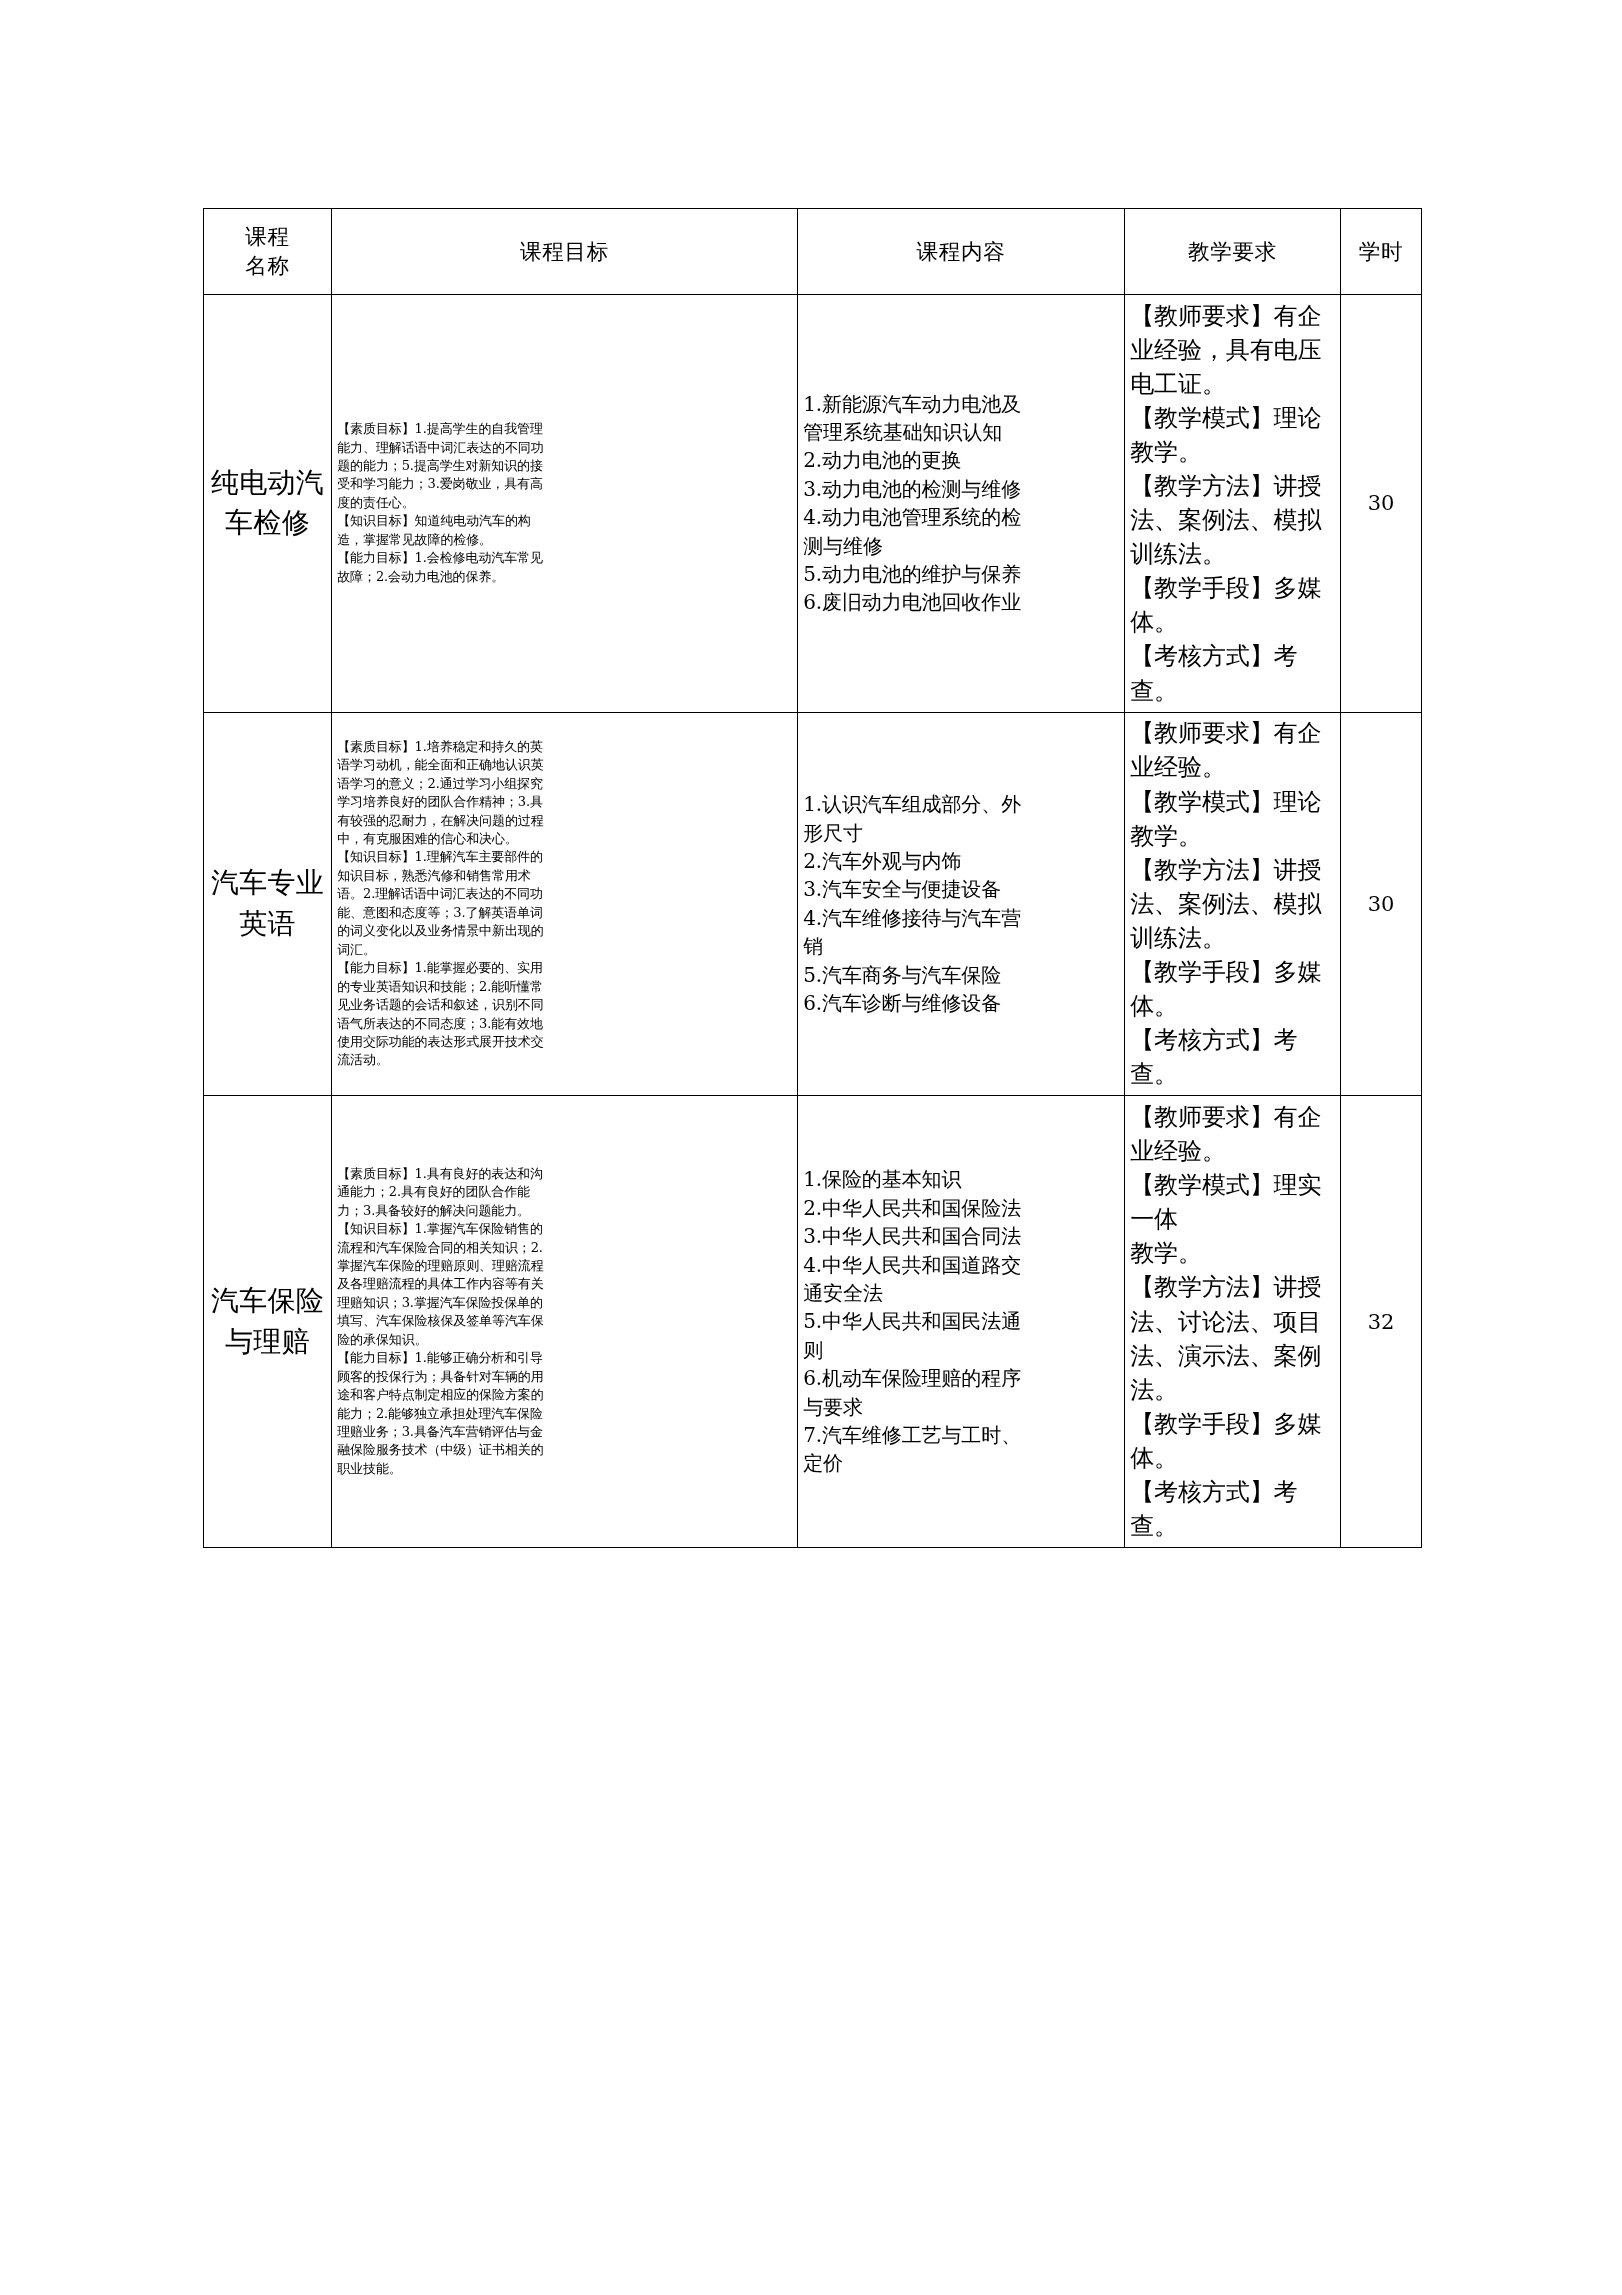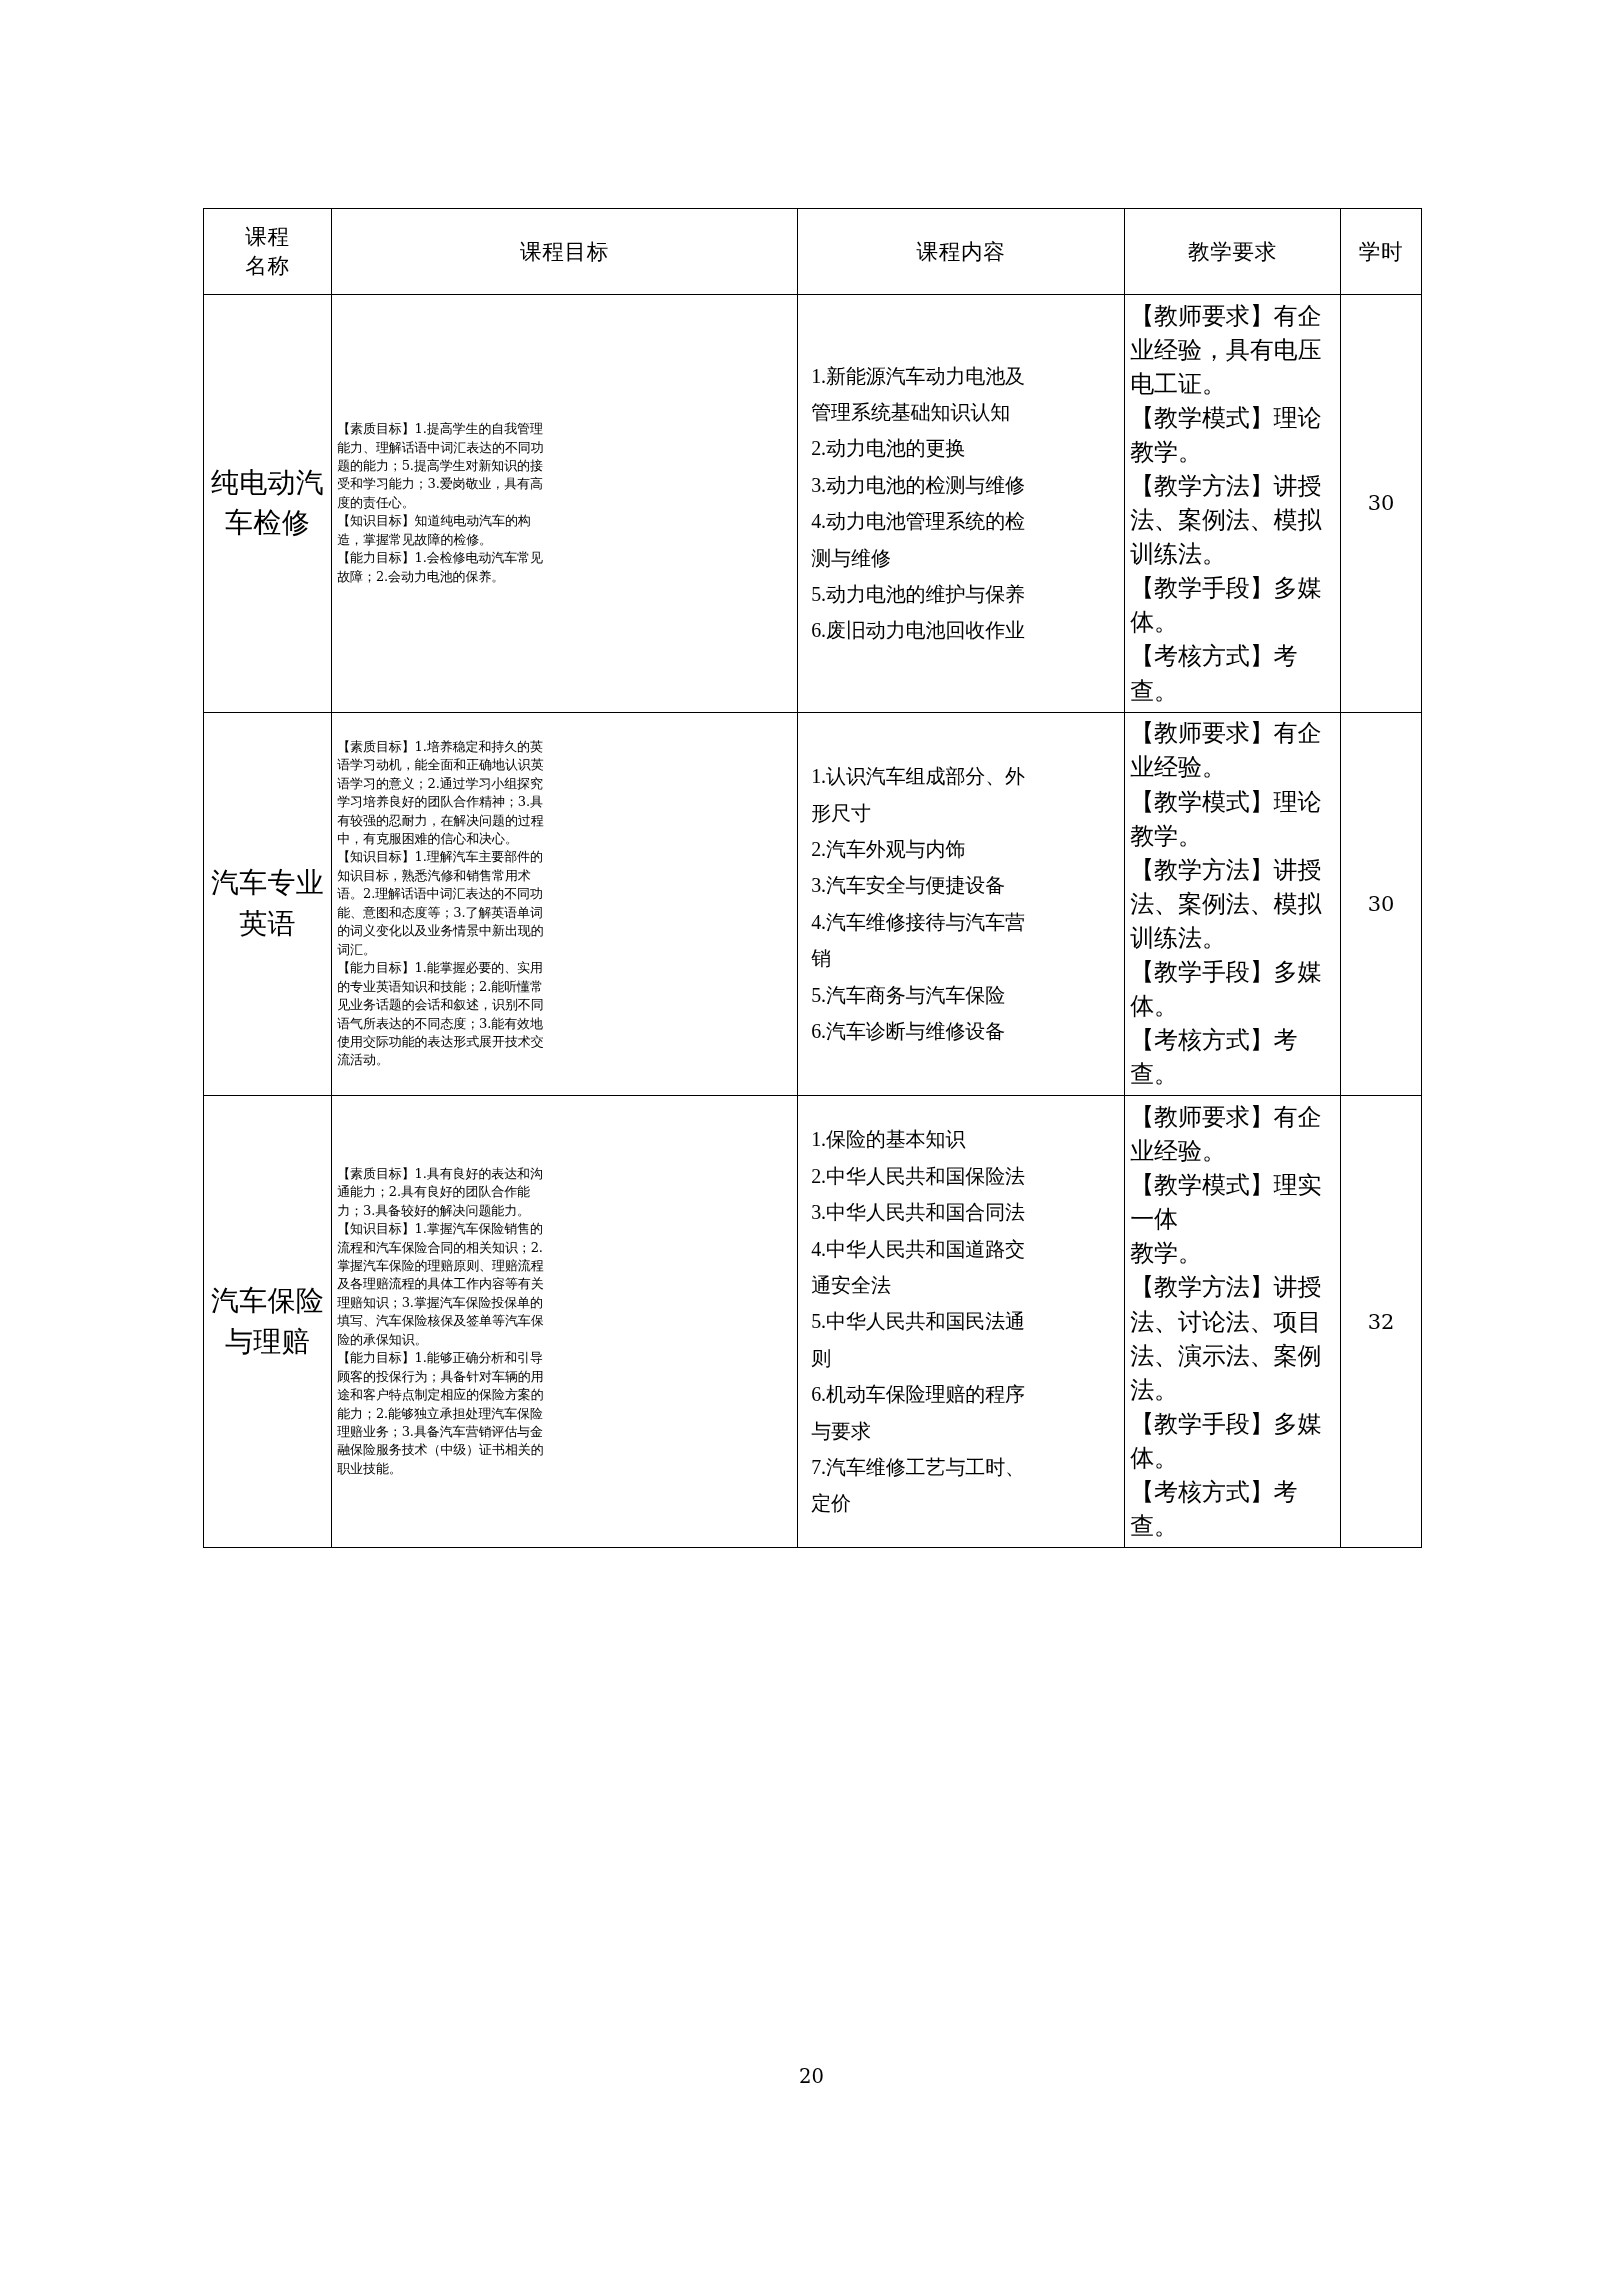--- a/index.html
+++ b/index.html
@@ -73,21 +73,21 @@
   }
   .cell-text p {
     margin: 0;
   }
   .cell-content {
     font-size: 20px;
     line-height: 1.42;
     vertical-align: middle;
     letter-spacing: -0.1px;
   }
-  .cell-content p { margin: 8px; font-family: Liberation Serif, serif; }
+  .cell-content p { margin: 0; }
   .cell-req {
     font-size: 24px;
     line-height: 1.42;
     vertical-align: middle;
     letter-spacing: -0.1px;
   }
   .cell-req p { margin: 0; }
 
   .page-number {
     position: absolute;
@@ -260,15 +260,14 @@
               <p>体。</p>
               <p>【考核方式】考</p>
               <p>查。</p>
             </td>
           <td class="cell-hours">32</td>
         </tr>
       </tbody>
     </table>
   </div>
 
-  <div class="page-number">20</div>
 </div>
 
 
 </body></html>

